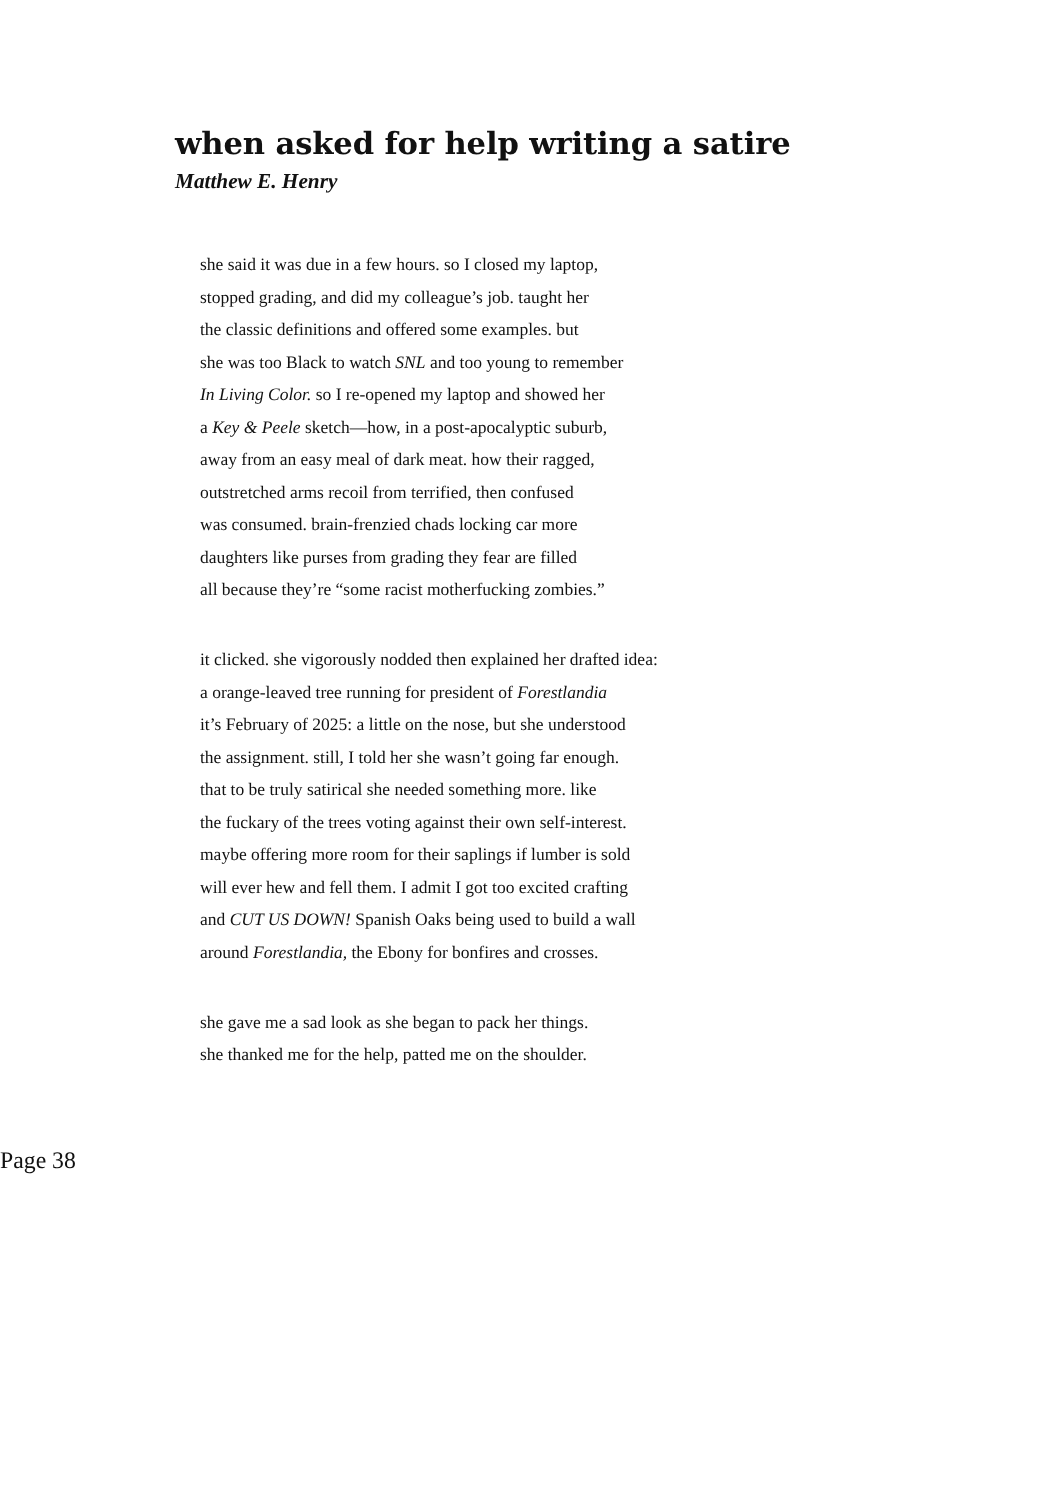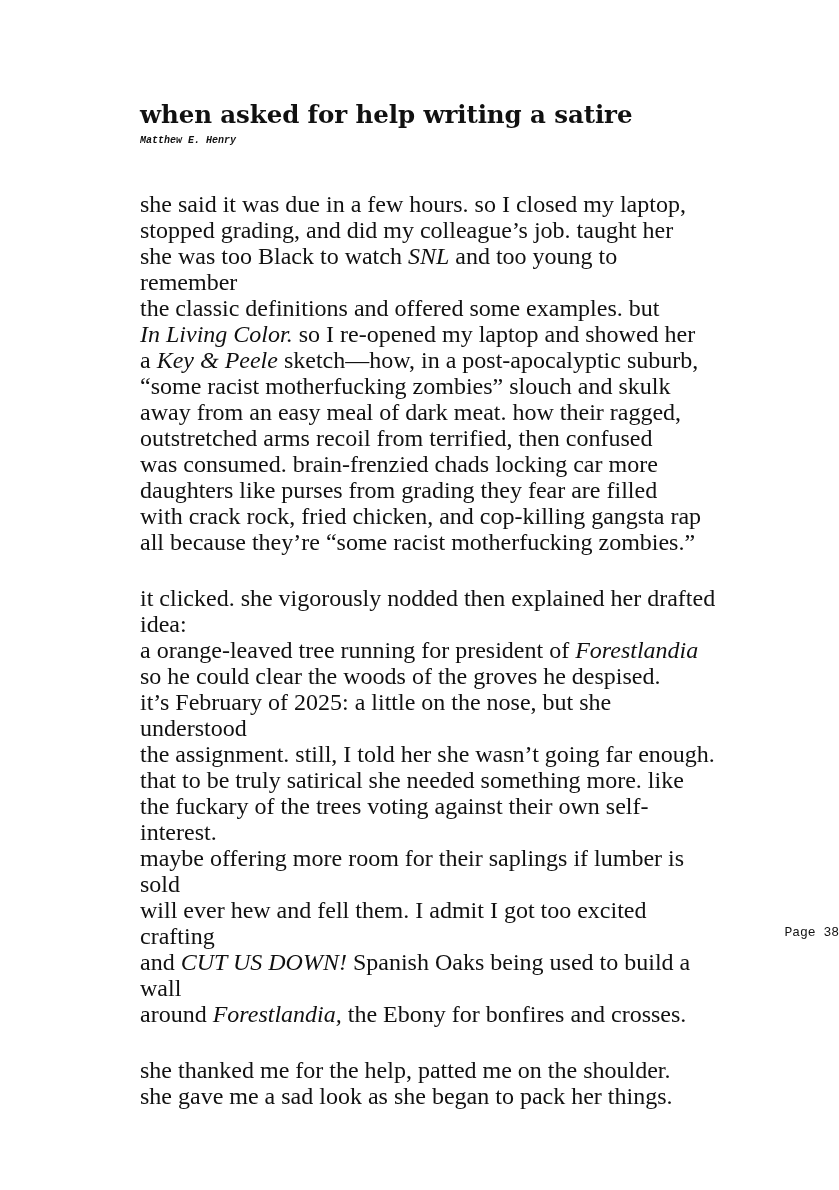--- a/index.html
+++ b/index.html
@@ -25,82 +25,80 @@
   }
   .poem-title {
     font-family: "DejaVu Serif", serif;
     font-size: 24.5px;
     font-weight: bold;
     letter-spacing: -0.1px;
     margin: 0 0 6px 0;
     line-height: 1.2;
   }
   .poem-author {
-    font-family: Liberation Mono, monospace;
-    font-size: 10px;
+    font-family: Liberation Serif, serif;
+    font-size: 17px;
     font-weight: bold;
     font-style: italic;
     margin: 0 0 44px 0;
     line-height: 1.2;
   }
   .stanza {
     margin: 0 0 30px 0;
   }
   .line {
-    font-size: 24px;
+    font-size: 14px;
     line-height: 26px;
     white-space: pre-wrap;
+    margin-left: 20px;
   }
   .line i {
     font-style: italic;
   }
   .page-number {
     position: absolute;
     left: 0;
     right: 0;
     bottom: 78px;
-    text-align: right;
-    font-size: 13px;
-    font-family: Liberation Mono, monospace;
+    text-align: left;
+    font-size: 19px;
+    font-family: Liberation Serif, serif;
   }
 </style>
 </head>
 <body>
 
 <div class="page">
   <h1 class="poem-title">when asked for help writing a satire</h1>
   <div class="poem-author">Matthew E. Henry</div>
   <div id="body-text">
       <div class="stanza">
         <div class="line">she said it was due in a few hours. so I closed my laptop,</div>
         <div class="line">stopped grading, and did my colleague’s job. taught her</div>
+        <div class="line">the classic definitions and offered some examples. but</div>
         <div class="line">she was too Black to watch <i>SNL</i> and too young to remember</div>
-        <div class="line">the classic definitions and offered some examples. but</div>
         <div class="line"><i>In Living Color.</i> so I re-opened my laptop and showed her</div>
         <div class="line">a <i>Key &amp; Peele</i> sketch—how, in a post-apocalyptic suburb,</div>
-        <div class="line">“some racist motherfucking zombies” slouch and skulk</div>
         <div class="line">away from an easy meal of dark meat. how their ragged,</div>
         <div class="line">outstretched arms recoil from terrified, then confused</div>
         <div class="line">was consumed. brain-frenzied chads locking car more</div>
         <div class="line">daughters like purses from grading they fear are filled</div>
-        <div class="line">with crack rock, fried chicken, and cop-killing gangsta rap</div>
         <div class="line">all because they’re “some racist motherfucking zombies.”</div>
       </div>
       <div class="stanza">
         <div class="line">it clicked. she vigorously nodded then explained her drafted idea:</div>
         <div class="line">a orange-leaved tree running for president of <i>Forestlandia</i></div>
-        <div class="line">so he could clear the woods of the groves he despised.</div>
         <div class="line">it’s February of 2025: a little on the nose, but she understood</div>
         <div class="line">the assignment. still, I told her she wasn’t going far enough.</div>
         <div class="line">that to be truly satirical she needed something more. like</div>
         <div class="line">the fuckary of the trees voting against their own self-interest.</div>
         <div class="line">maybe offering more room for their saplings if lumber is sold</div>
         <div class="line">will ever hew and fell them. I admit I got too excited crafting</div>
         <div class="line">and <i>CUT US DOWN!</i> Spanish Oaks being used to build a wall</div>
         <div class="line">around <i>Forestlandia,</i> the Ebony for bonfires and crosses.</div>
       </div>
       <div class="stanza">
+        <div class="line">she gave me a sad look as she began to pack her things.</div>
         <div class="line">she thanked me for the help, patted me on the shoulder.</div>
-        <div class="line">she gave me a sad look as she began to pack her things.</div>
       </div>
     </div>
   <div class="page-number">Page 38</div>
 </div>
 
 </body></html>

